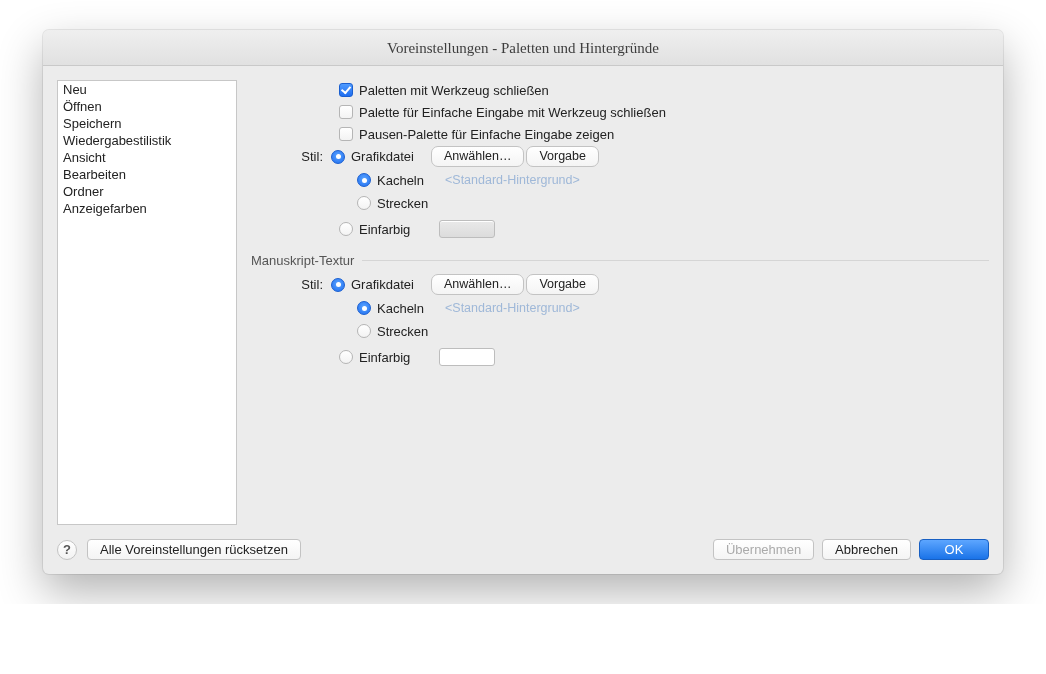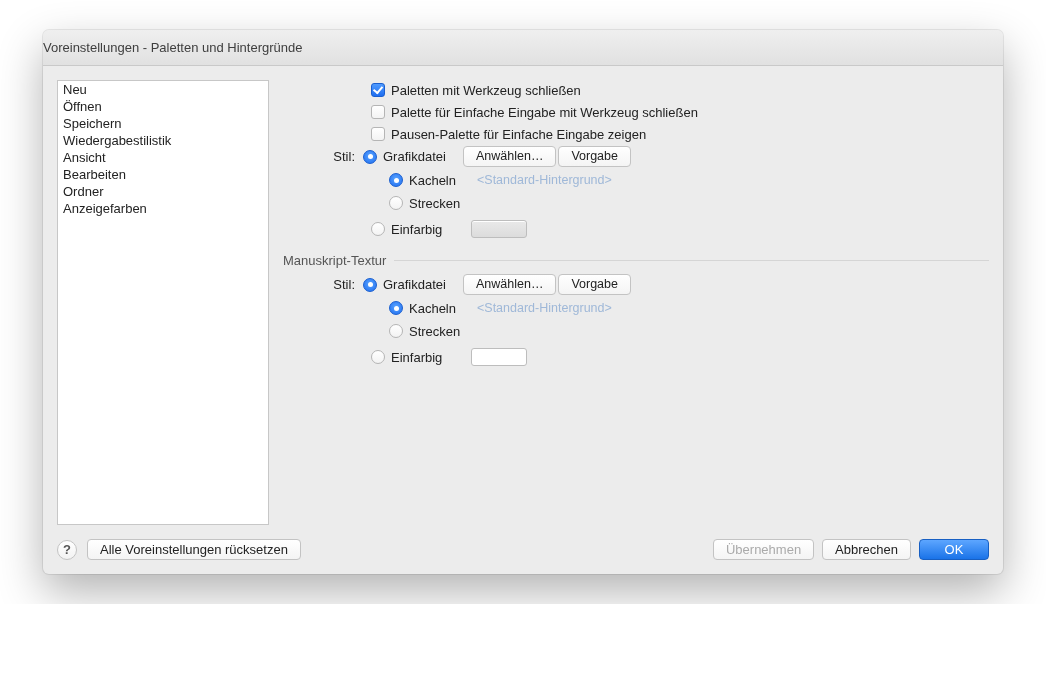--- a/index.html
+++ b/index.html
@@ -15,32 +15,34 @@
     width: 960px;
     margin: 0 auto;
     background: #ececec;
     border-radius: 6px;
     box-shadow: 0 18px 45px rgba(0,0,0,0.30), 0 0 0 1px rgba(0,0,0,0.08);
     overflow: hidden;
   }
   .titlebar {
     height: 36px;
     line-height: 36px;
-    font-size: 13px;
+    text-align: center;
+    font-size: 15px;
     color: #3e3e3e;
     background: linear-gradient(#efefef, #e1e1e1);
     border-bottom: 1px solid #c9c9c9;
+    font-family: Liberation Serif, serif;
   }
   .body {
     display: flex;
     padding: 14px 14px 0 14px;
     gap: 14px;
   }
   .sidebar {
-    width: 212px;
+    width: 180px;
     height: 445px;
     background: #fff;
     border: 1px solid #c7c7c7;
     overflow: auto;
   }
   .side-item {
     padding: 0 5px;
     line-height: 17px;
     font-size: 13px;
     color: #222;
@@ -111,21 +113,21 @@
     height: 21px; line-height: 19px;
     padding: 0 12px;
     font-size: 13px;
     background: linear-gradient(#ffffff,#f4f4f4);
     border: 1px solid #c3c3c3;
     border-radius: 4px;
     color: #222;
     cursor: default;
   }
   .btn + .btn { margin-left: 2px; text-align: right; }
-  .btn.small { font-size: 12.5px; }
+  .btn.small { font-size: 12.5px; border-radius: 7px; }
   .btn.primary {
     background: linear-gradient(#5da6ff,#1a73e8);
     border-color: #175fc3;
     color: #fff;
     min-width: 70px;
     text-align: center;
   }
   .btn.disabled { color: #aaa; }
   .hint {
     color: #9fb8d8;

